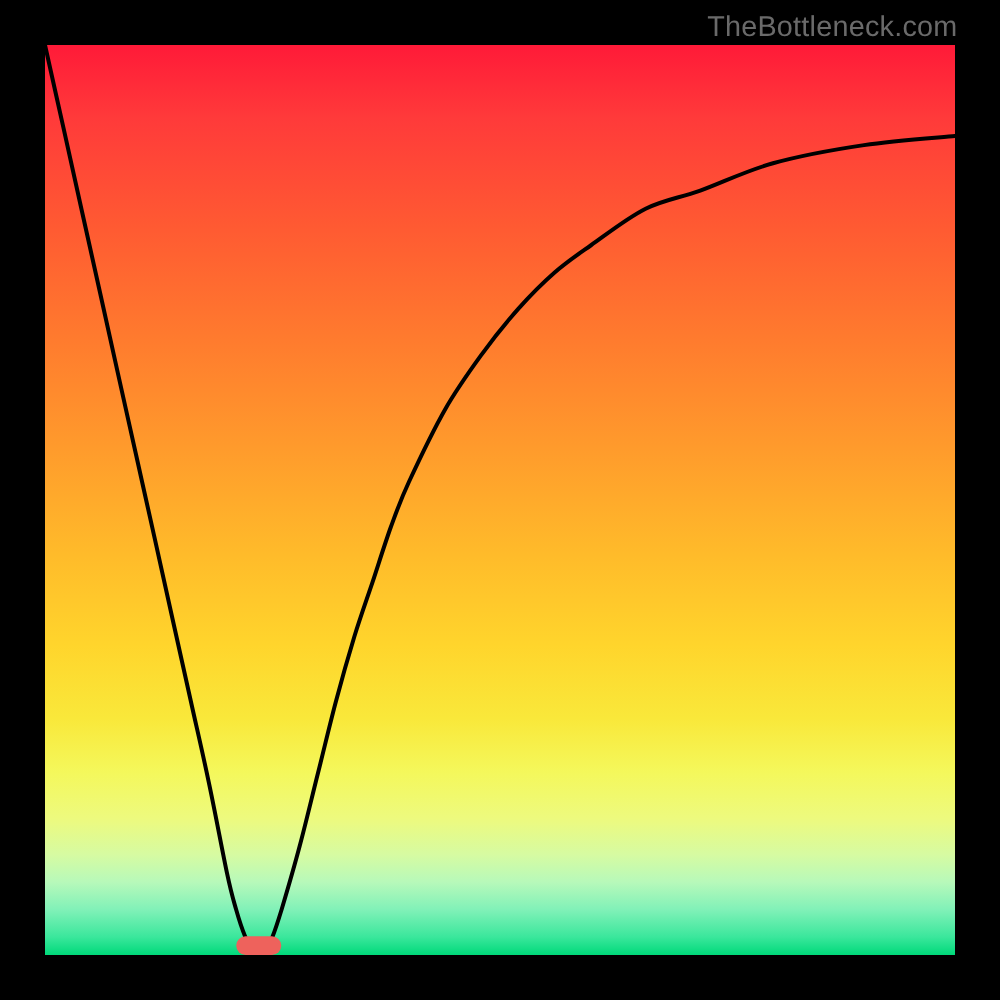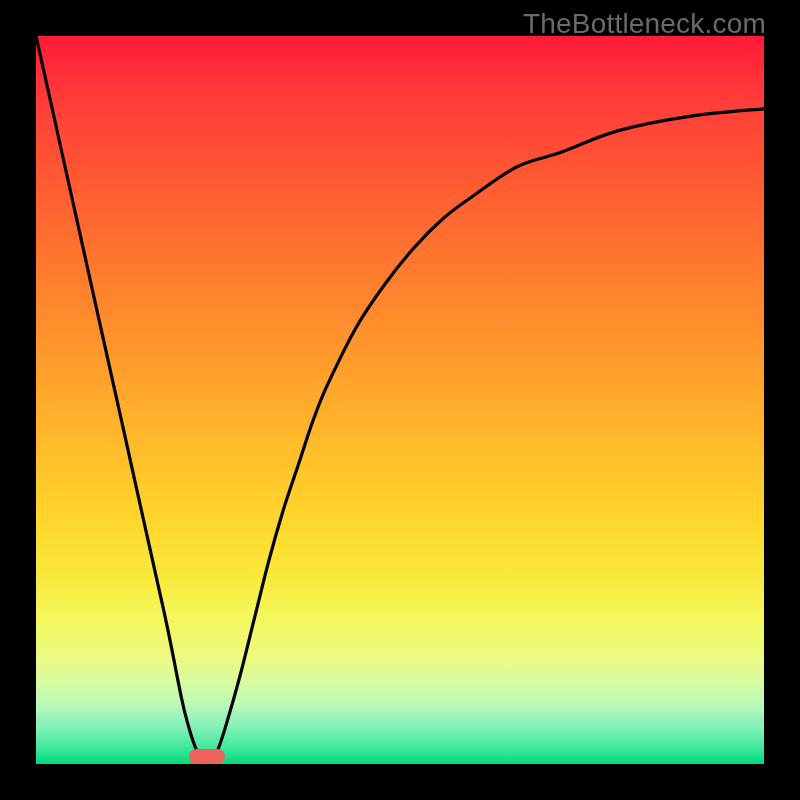--- a/index.html
+++ b/index.html
@@ -53,21 +53,21 @@
   .pill {
     position: absolute;
     background: #ee625c;
     border-radius: 999px;
   }
   .watermark {
     position: absolute;
     top: 8px;
     right: 34px;
     color: #6a6a6a;
-    font-size: 28px;
+    font-size: 23px;
     font-weight: 400;
     letter-spacing: 0.2px;
     user-select: none;
   }
 </style>
 </head>
 <body>
 
 <div class="root">
 

